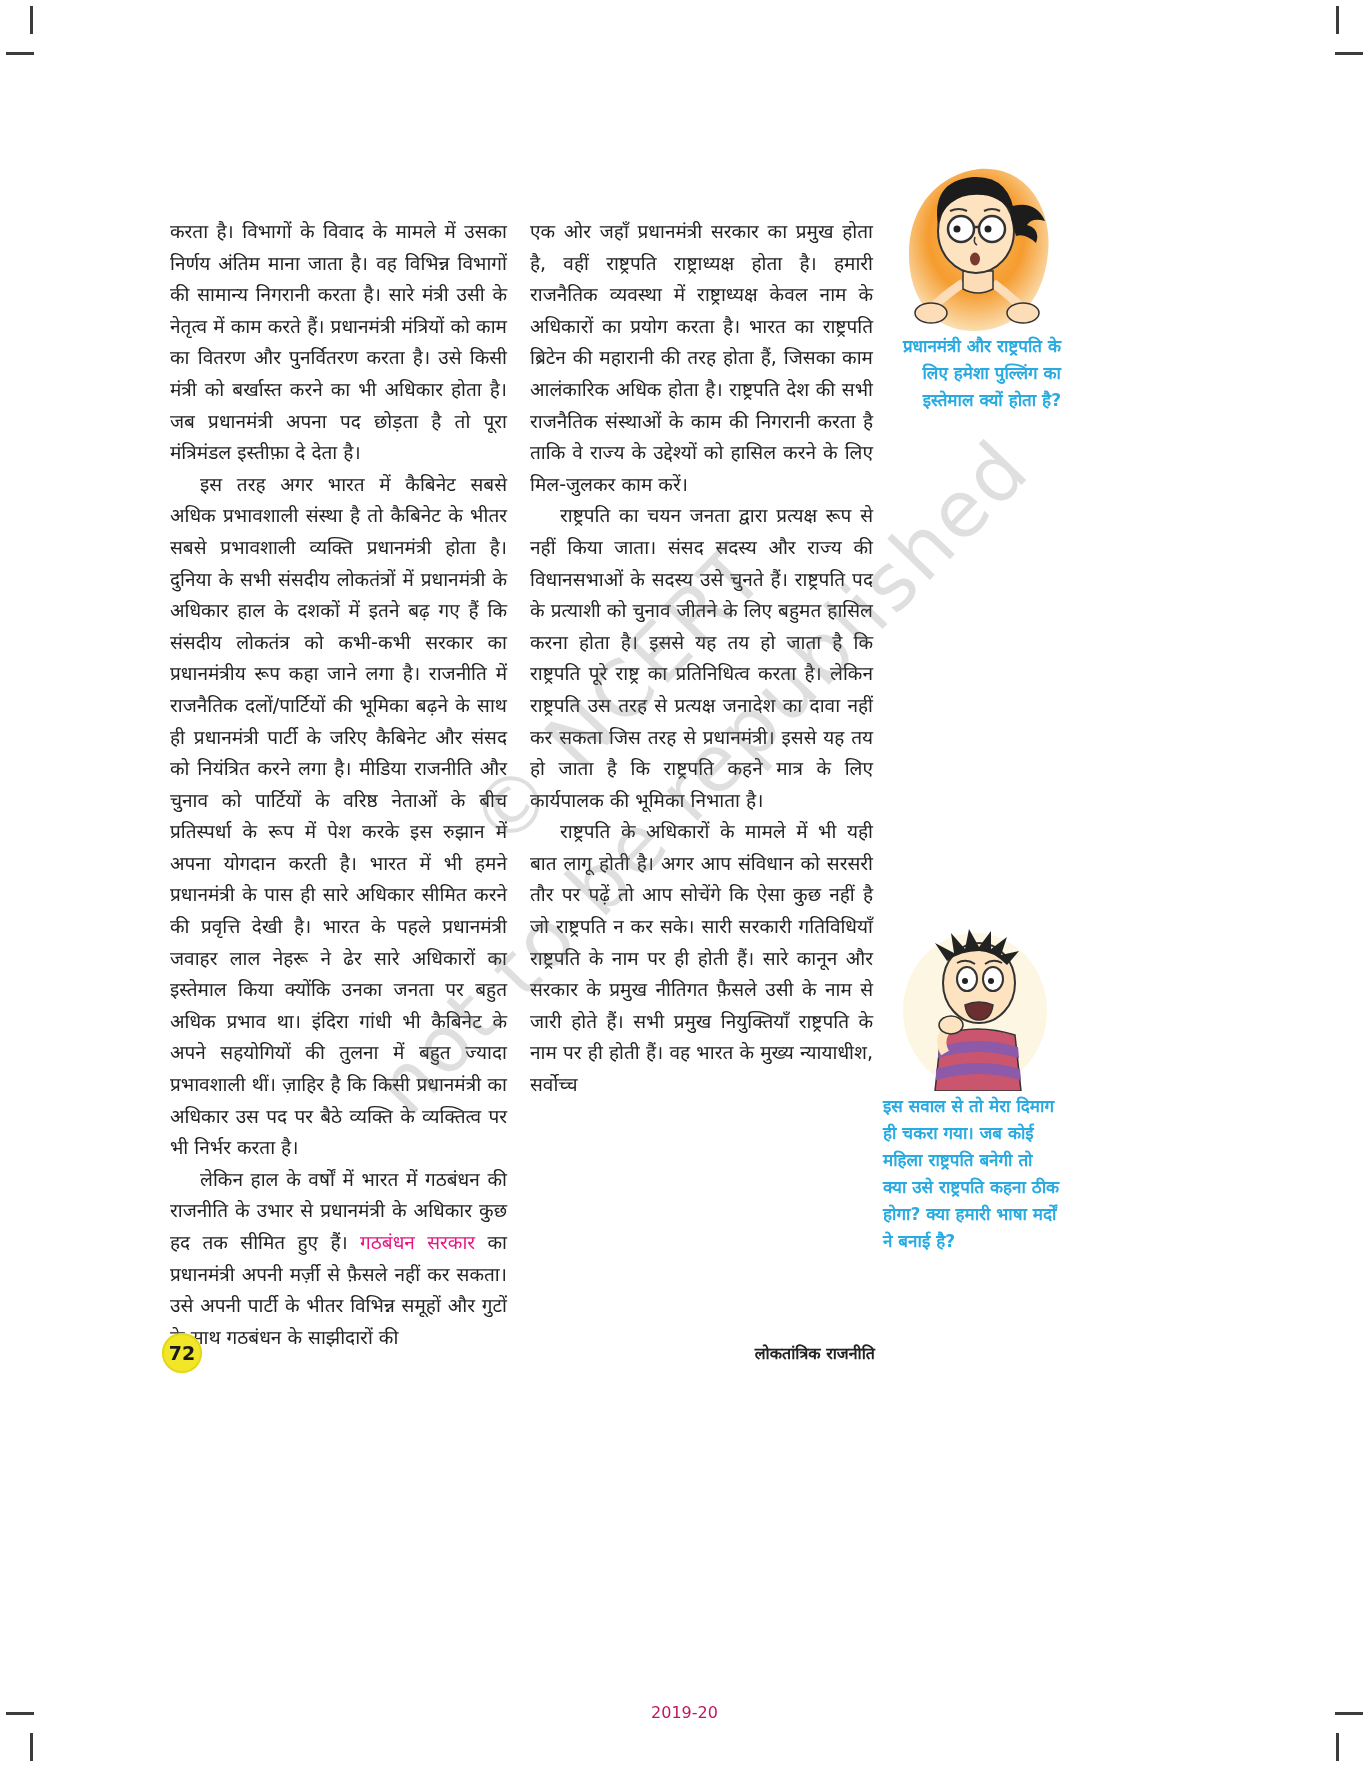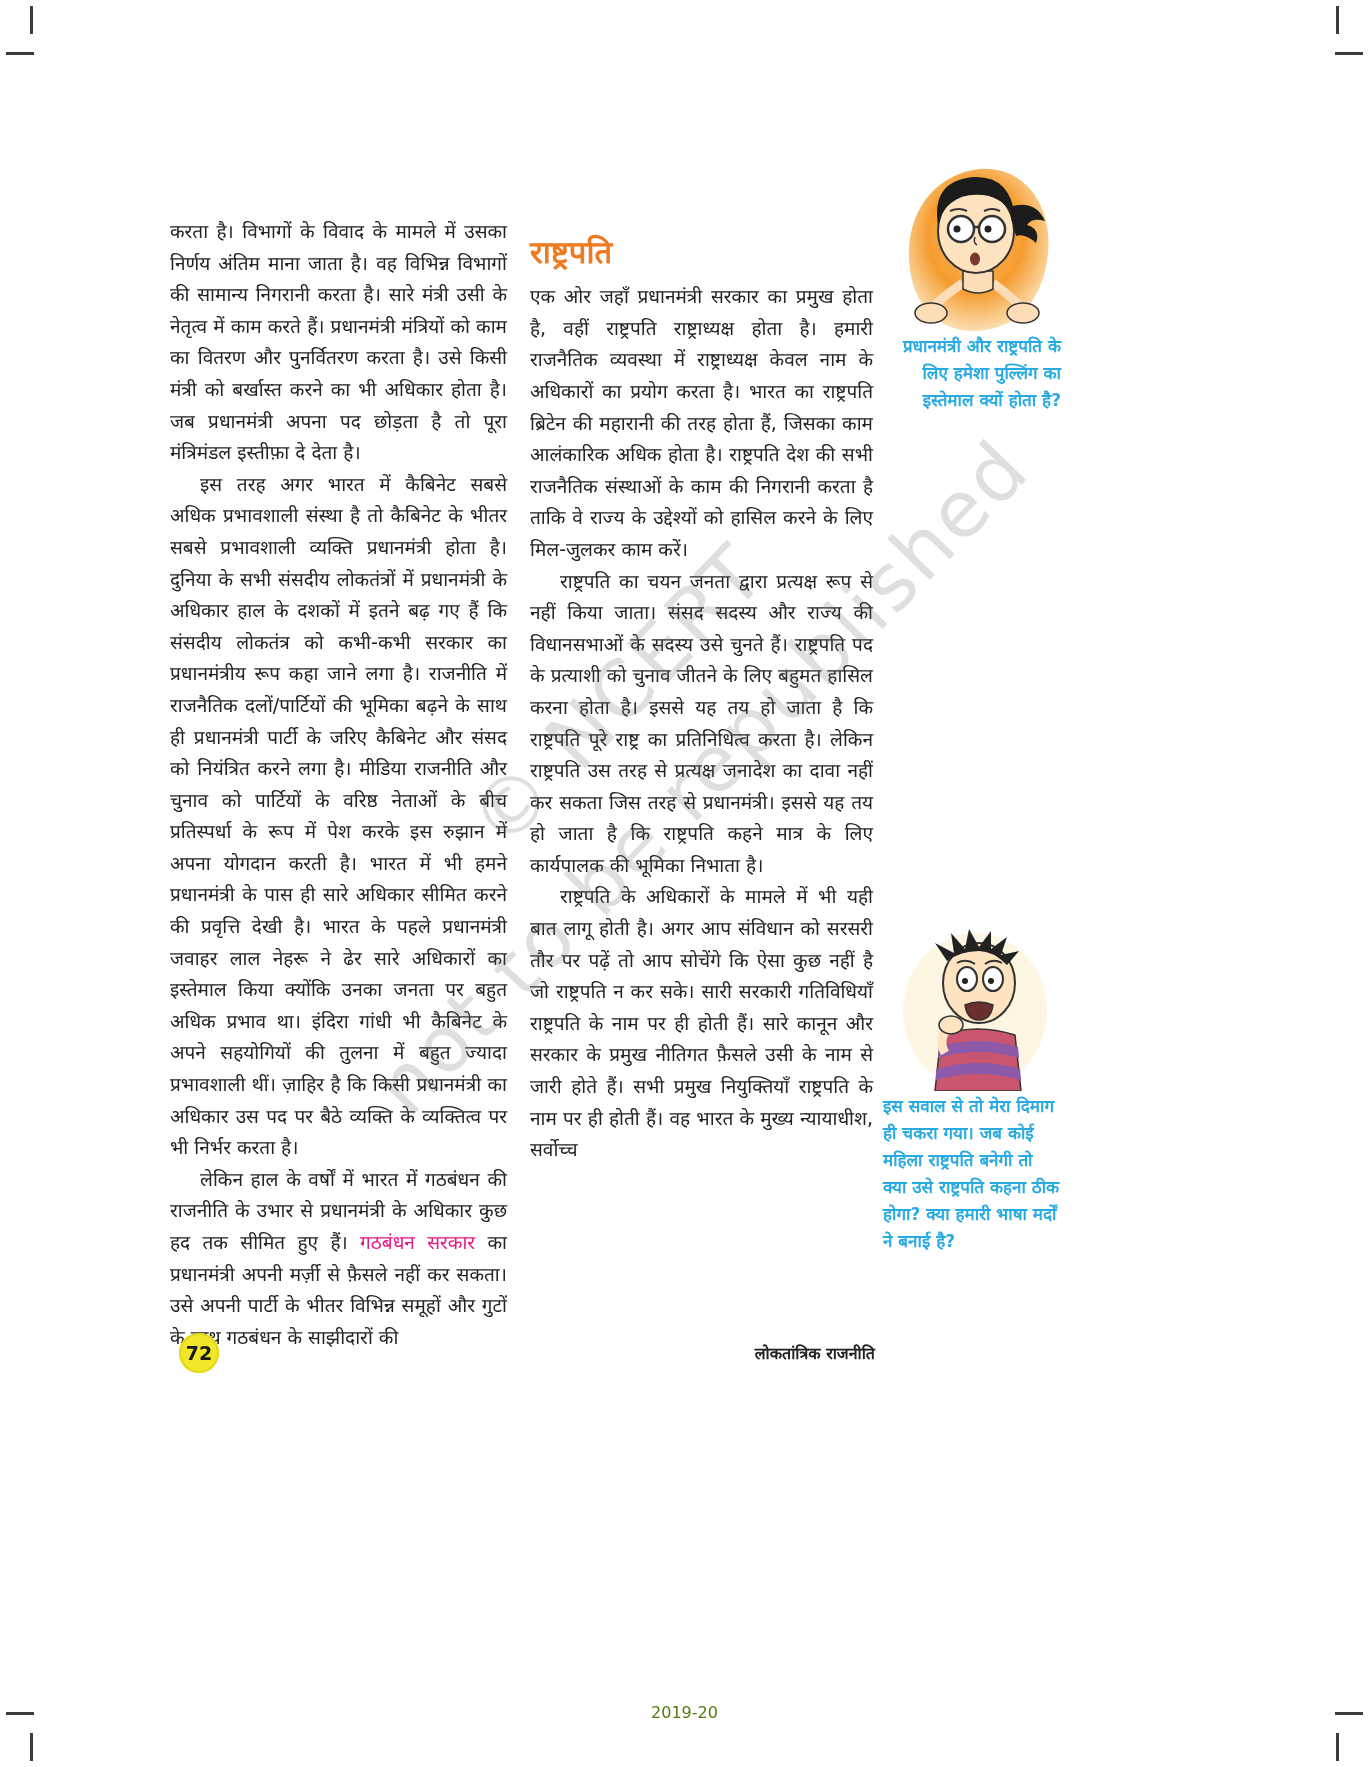--- a/index.html
+++ b/index.html
@@ -57,33 +57,33 @@
   .cartoon-2{ top:758px; right:12px; width:150px; height:168px; }
   .caption{
     position:absolute; width:178px; color:var(--caption-blue);
     font-size:17px; line-height:27px; font-weight:bold;
   }
   .caption-1{ top:168px; right:0; text-align:right; }
   .caption-2{ top:928px; left:0;  text-align:left;  }
 
   
   .page-badge{
-    position:absolute; left:179px; top:1333px; width:40px; height:40px;
+    position:absolute; left:162px; top:1333px; width:40px; height:40px;
     border-radius:50%; background:var(--badge-yellow);
     box-shadow:0 0 0 2px #e3d81c inset;
     display:flex; align-items:center; justify-content:center;
     font-size:19px; font-weight:bold; color:#1a1a1a; z-index:3;
   }
   .book-title{
     position:absolute; left:530px; top:1342px; width:345px; text-align:right;
     font-size:16px; font-weight:bold; color:var(--body-ink); z-index:3;
   }
   .year-label{
     position:absolute; left:0; top:1703px; width:100%; text-align:center;
-    font-size:16px; color:#4d7c0f; z-index:3;
+    font-size:16px; color:#be185d; z-index:3;
   }
 </style>
 </head>
 <body>
 
 <div class="page">
 
   <div class="mark m-tl-v"></div>
   <div class="mark m-tl-h"></div>
   <div class="mark m-tr-v"></div>
@@ -98,21 +98,20 @@
     <div>not to be republished</div>
   </div>
 
   <div class="col col-left">
     <p>करता है। विभागों के विवाद के मामले में उसका निर्णय अंतिम माना जाता है। वह विभिन्न विभागों की सामान्य निगरानी करता है। सारे मंत्री उसी के नेतृत्व में काम करते हैं। प्रधानमंत्री मंत्रियों को काम का वितरण और पुनर्वितरण करता है। उसे किसी मंत्री को बर्खास्त करने का भी अधिकार होता है। जब प्रधानमंत्री अपना पद छोड़ता है तो पूरा मंत्रिमंडल इस्तीफ़ा दे देता है।</p>
     <p class="indent">इस तरह अगर भारत में कैबिनेट सबसे अधिक प्रभावशाली संस्था है तो कैबिनेट के भीतर सबसे प्रभावशाली व्यक्ति प्रधानमंत्री होता है। दुनिया के सभी संसदीय लोकतंत्रों में प्रधानमंत्री के अधिकार हाल के दशकों में इतने बढ़ गए हैं कि संसदीय लोकतंत्र को कभी-कभी सरकार का प्रधानमंत्रीय रूप कहा जाने लगा है। राजनीति में राजनैतिक दलों/पार्टियों की भूमिका बढ़ने के साथ ही प्रधानमंत्री पार्टी के जरिए कैबिनेट और संसद को नियंत्रित करने लगा है। मीडिया राजनीति और चुनाव को पार्टियों के वरिष्ठ नेताओं के बीच प्रतिस्पर्धा के रूप में पेश करके इस रुझान में अपना योगदान करती है। भारत में भी हमने प्रधानमंत्री के पास ही सारे अधिकार सीमित करने की प्रवृत्ति देखी है। भारत के पहले प्रधानमंत्री जवाहर लाल नेहरू ने ढेर सारे अधिकारों का इस्तेमाल किया क्योंकि उनका जनता पर बहुत अधिक प्रभाव था। इंदिरा गांधी भी कैबिनेट के अपने सहयोगियों की तुलना में बहुत ज्यादा प्रभावशाली थीं। ज़ाहिर है कि किसी प्रधानमंत्री का अधिकार उस पद पर बैठे व्यक्ति के व्यक्तित्व पर भी निर्भर करता है।</p>
     <p class="indent"><span>लेकिन हाल के वर्षों में भारत में गठबंधन की राजनीति के उभार से प्रधानमंत्री के अधिकार कुछ हद तक सीमित हुए हैं। </span><span class="hl">गठबंधन सरकार</span><span> का प्रधानमंत्री अपनी मर्ज़ी से फ़ैसले नहीं कर सकता। उसे अपनी पार्टी के भीतर विभिन्न समूहों और गुटों के साथ गठबंधन के साझीदारों की</span></p>
   </div>
 
   <div class="col col-mid">
-    <h2 class="section-heading">राष्ट्रपति</h2>
     <p>एक ओर जहाँ प्रधानमंत्री सरकार का प्रमुख होता है, वहीं राष्ट्रपति राष्ट्राध्यक्ष होता है। हमारी राजनैतिक व्यवस्था में राष्ट्राध्यक्ष केवल नाम के अधिकारों का प्रयोग करता है। भारत का राष्ट्रपति ब्रिटेन की महारानी की तरह होता हैं, जिसका काम आलंकारिक अधिक होता है। राष्ट्रपति देश की सभी राजनैतिक संस्थाओं के काम की निगरानी करता है ताकि वे राज्य के उद्देश्यों को हासिल करने के लिए मिल-जुलकर काम करें।</p>
     <p class="indent">राष्ट्रपति का चयन जनता द्वारा प्रत्यक्ष रूप से नहीं किया जाता। संसद सदस्य और राज्य की विधानसभाओं के सदस्य उसे चुनते हैं। राष्ट्रपति पद के प्रत्याशी को चुनाव जीतने के लिए बहुमत हासिल करना होता है। इससे यह तय हो जाता है कि राष्ट्रपति पूरे राष्ट्र का प्रतिनिधित्व करता है। लेकिन राष्ट्रपति उस तरह से प्रत्यक्ष जनादेश का दावा नहीं कर सकता जिस तरह से प्रधानमंत्री। इससे यह तय हो जाता है कि राष्ट्रपति कहने मात्र के लिए कार्यपालक की भूमिका निभाता है।</p>
     <p class="indent">राष्ट्रपति के अधिकारों के मामले में भी यही बात लागू होती है। अगर आप संविधान को सरसरी तौर पर पढ़ें तो आप सोचेंगे कि ऐसा कुछ नहीं है जो राष्ट्रपति न कर सके। सारी सरकारी गतिविधियाँ राष्ट्रपति के नाम पर ही होती हैं। सारे कानून और सरकार के प्रमुख नीतिगत फ़ैसले उसी के नाम से जारी होते हैं। सभी प्रमुख नियुक्तियाँ राष्ट्रपति के नाम पर ही होती हैं। वह भारत के मुख्य न्यायाधीश, सर्वोच्च</p>
   </div>
 
   <div class="sidebar">
 
     <div class="cartoon cartoon-1">
       <svg viewBox="0 0 152 170" width="152" height="170">
         <defs>

